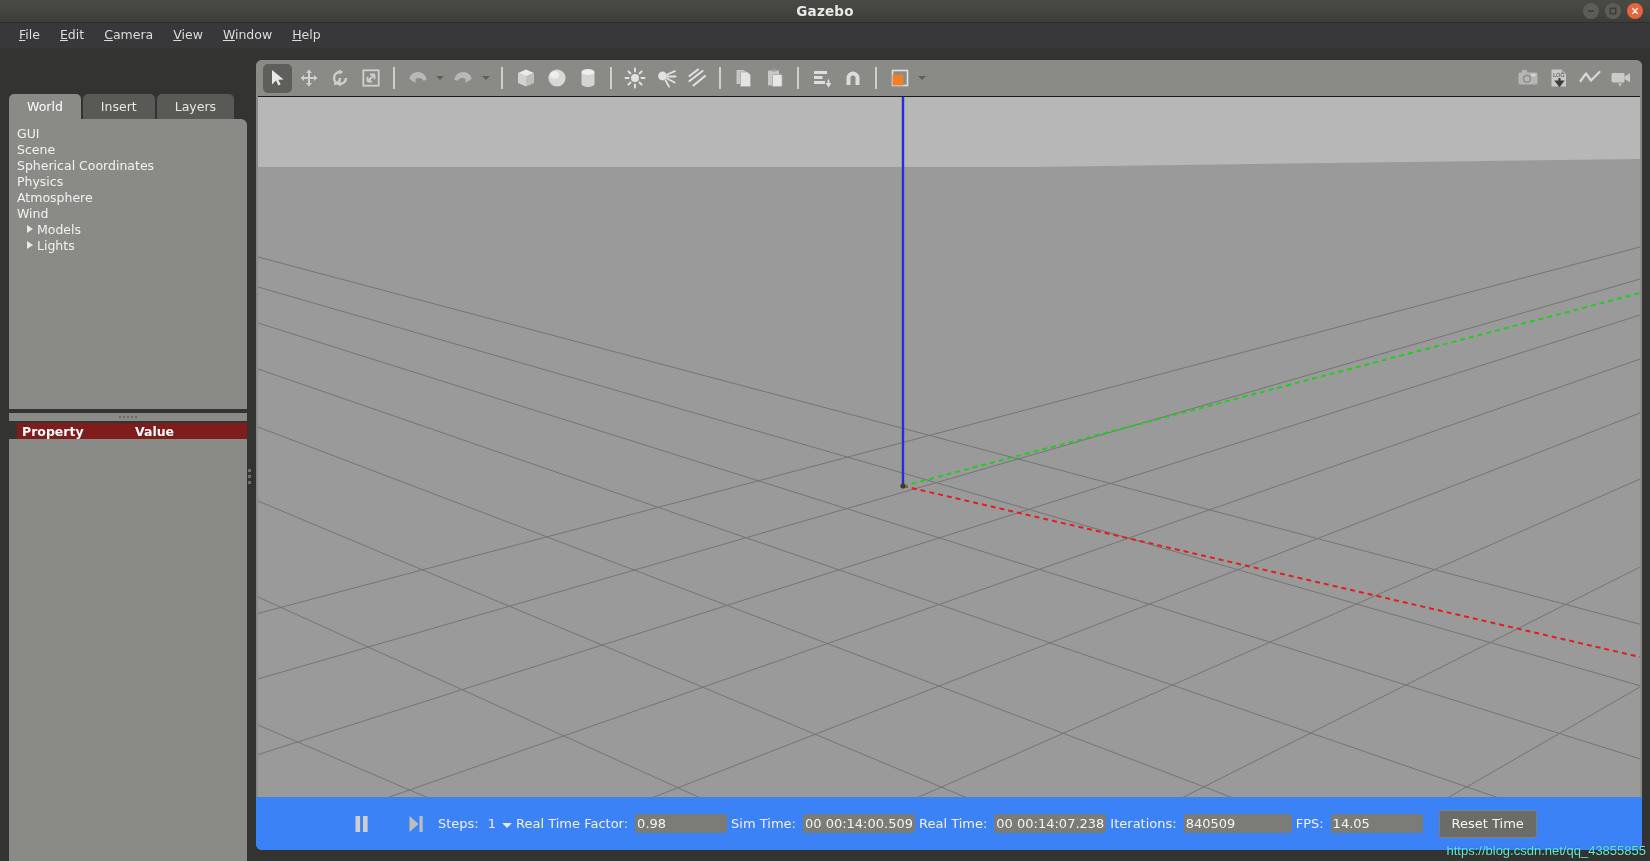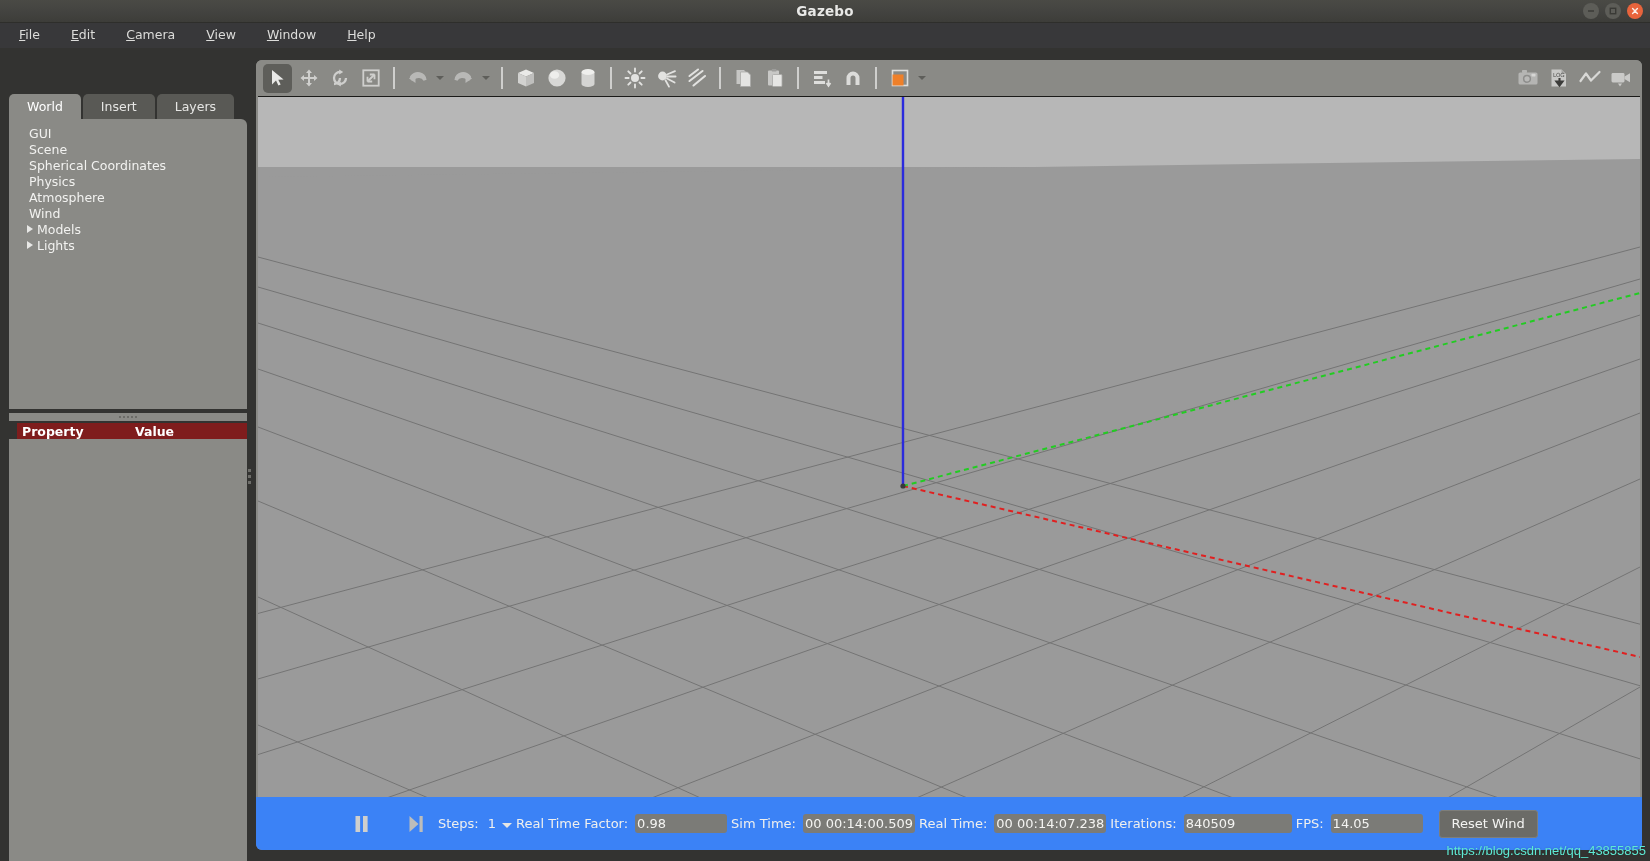--- a/index.html
+++ b/index.html
@@ -28,21 +28,21 @@
     display:flex; align-items:center; justify-content:center;
     font-size:9px; color:#3a3a36; line-height:1;
   }
   .win-min,.win-max{ background:#5d5d58; color:#cfcfcb; }
   .win-close{ background:#e8643c; color:#f7e9e4; }
 
   
   .menubar{
     position:absolute; left:0; top:23px; width:1650px; height:25px;
     background:#38383a;
-    display:flex; align-items:center; padding-left:10px; gap:13px;
+    display:flex; align-items:center; padding-left:10px; gap:2px;
   }
   .menu-item{
     font-size:12.5px; color:#dcdcda; padding:4px 9px; line-height:1;
   }
   .menu-item u{ text-decoration:underline; }
 
   
   .main{
     position:absolute; left:0; top:48px; width:1650px; height:813px;
     background:#333331;
@@ -63,21 +63,21 @@
   }
   .tab.active{ background:#8a8a86; color:#ffffff; }
 
   .tree-box{
     position:absolute; left:0; top:25px; width:238px; height:290px;
     background:#8a8a86; border-radius:0 6px 0 0;
     padding-top:6px;
   }
   .tree-item{
     height:16px; display:flex; align-items:center;
-    padding-left:20px; font-size:12.5px; color:#f2f2f0;
+    padding-left:8px; font-size:12.5px; color:#f2f2f0;
     position:relative;
   }
   .tree-item .tri{
     position:absolute; left:18px; width:0; height:0;
     border-left:6px solid #e8e8e6;
     border-top:4px solid transparent;
     border-bottom:4px solid transparent;
   }
   .tree-item.has-tri{ padding-left:28px; }
 
@@ -513,18 +513,18 @@
 
       <span class="sb-label">Real Time:</span>
       <span class="sb-field">00 00:14:07.238</span>
 
       <span class="sb-label">Iterations:</span>
       <span class="sb-field" style="min-width:108px">840509</span>
 
       <span class="sb-label">FPS:</span>
       <span class="sb-field" style="min-width:92px">14.05</span>
 
-      <div class="reset-btn">Reset Wind</div>
+      <div class="reset-btn">Reset Time</div>
     </div>
   </div>
 </div>
 
 <div class="watermark">https://blog.csdn.net/qq_43855855</div>
 
 </body></html>

